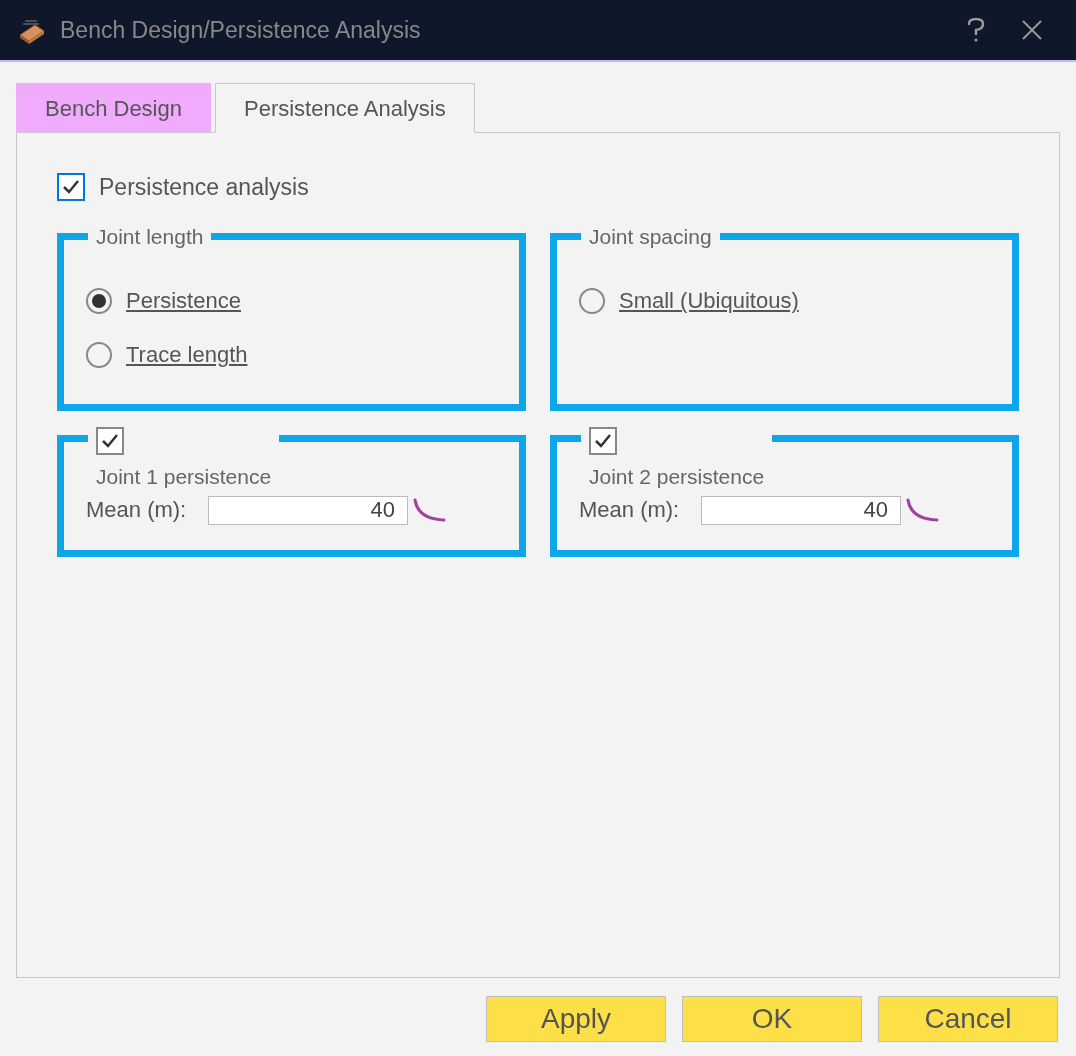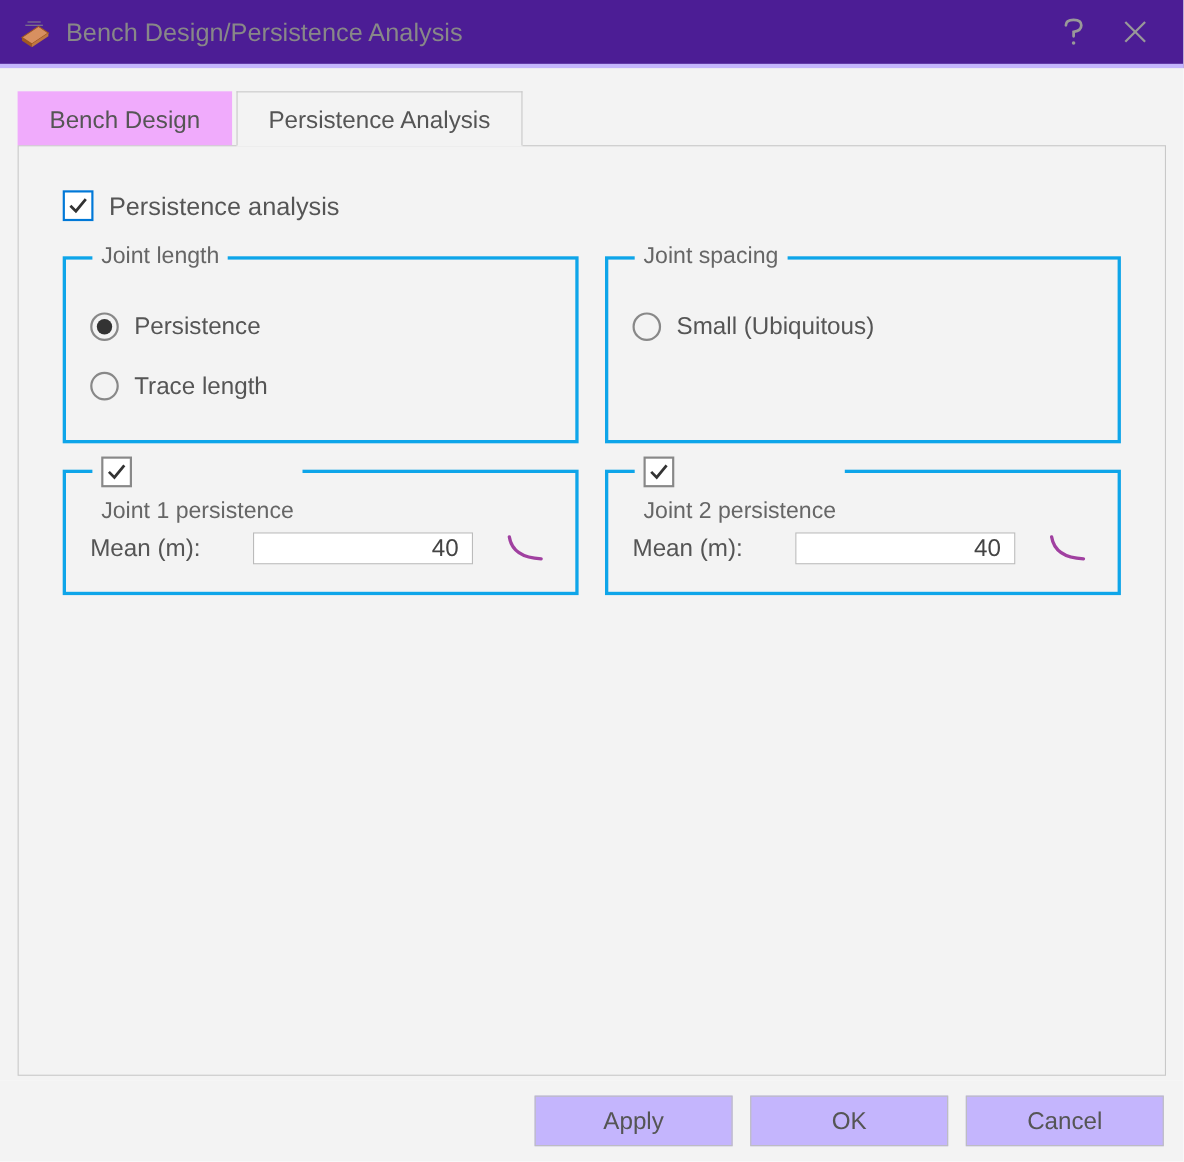--- a/index.html
+++ b/index.html
@@ -10,22 +10,22 @@
       color: #555;
       width: 1076px;
       height: 1056px;
       overflow: hidden;
     }
     .titlebar {
       display: flex;
       align-items: center;
       height: 62px;
       padding: 4px 16px;
-      background: #4c1d95;
-      border-bottom: 4px solid #c4b5fd;
+      background: #0f172a;
+      border-bottom: 2px solid #c4b5fd;
     }
     .app-icon {
       width: 32px;
       height: 32px;
       margin-right: 12px;
       display: inline-flex;
       align-items: center;
       justify-content: center;
     }
     .titlebar-title {
@@ -95,21 +95,21 @@
     }
     .checkbox.grey-border { border-color: #888; }
     .checkbox svg { stroke: #333; }
     .checkbox-label { font-size: 23px; color: #555; }
     .two-col {
       display: grid;
       grid-template-columns: 1fr 1fr;
       gap: 24px;
     }
     .groupbox {
-      border: 3px solid #0ea5e9;
+      border: 7px solid #0ea5e9;
       position: relative;
       padding: 34px 22px 22px 22px;
       background: #f3f3f3;
     }
     .groupbox-legend {
       position: absolute;
       top: -15px;
       left: 24px;
       background: #f3f3f3;
       padding: 0 8px;
@@ -121,20 +121,21 @@
       align-items: flex-start;
       gap: 10px;
       flex-direction: column;
     }
     .radio-row {
       display: flex;
       align-items: center;
       gap: 14px;
       padding: 14px 0;
       cursor: pointer;
+      text-decoration: underline;
     }
     .radio {
       width: 26px;
       height: 26px;
       border: 2px solid #888;
       border-radius: 50%;
       display: inline-flex;
       align-items: center;
       justify-content: center;
     }
@@ -142,21 +143,21 @@
       content: "";
       width: 14px;
       height: 14px;
       background: #333;
       border-radius: 50%;
     }
     .radio-label { font-size: 22px; color: #555; }
     .mean-row {
       display: flex;
       align-items: center;
-      gap: 28px;
+      gap: 2px;
       margin-top: 16px;
     }
     .mean-label { font-size: 22px; color: #555; width: 120px; }
     .mean-input {
       width: 200px;
       height: 29px;
       border: 1px solid #bbb;
       background: #fff;
       padding: 0 12px;
       text-align: right;
@@ -178,22 +179,22 @@
       align-items: center;
       justify-content: flex-end;
       gap: 16px;
       padding: 0 18px;
       background: #f3f3f3;
     }
     .btn {
       width: 180px;
       height: 46px;
       border: 1px solid #bdbdbd;
-      background: #c4b5fd;
-      font-size: 22px;
+      background: #fde047;
+      font-size: 28px;
       color: #555;
       cursor: pointer;
       display: inline-flex;
       align-items: center;
       justify-content: center;
     }
   </style>
 </head>
 <body>
 

